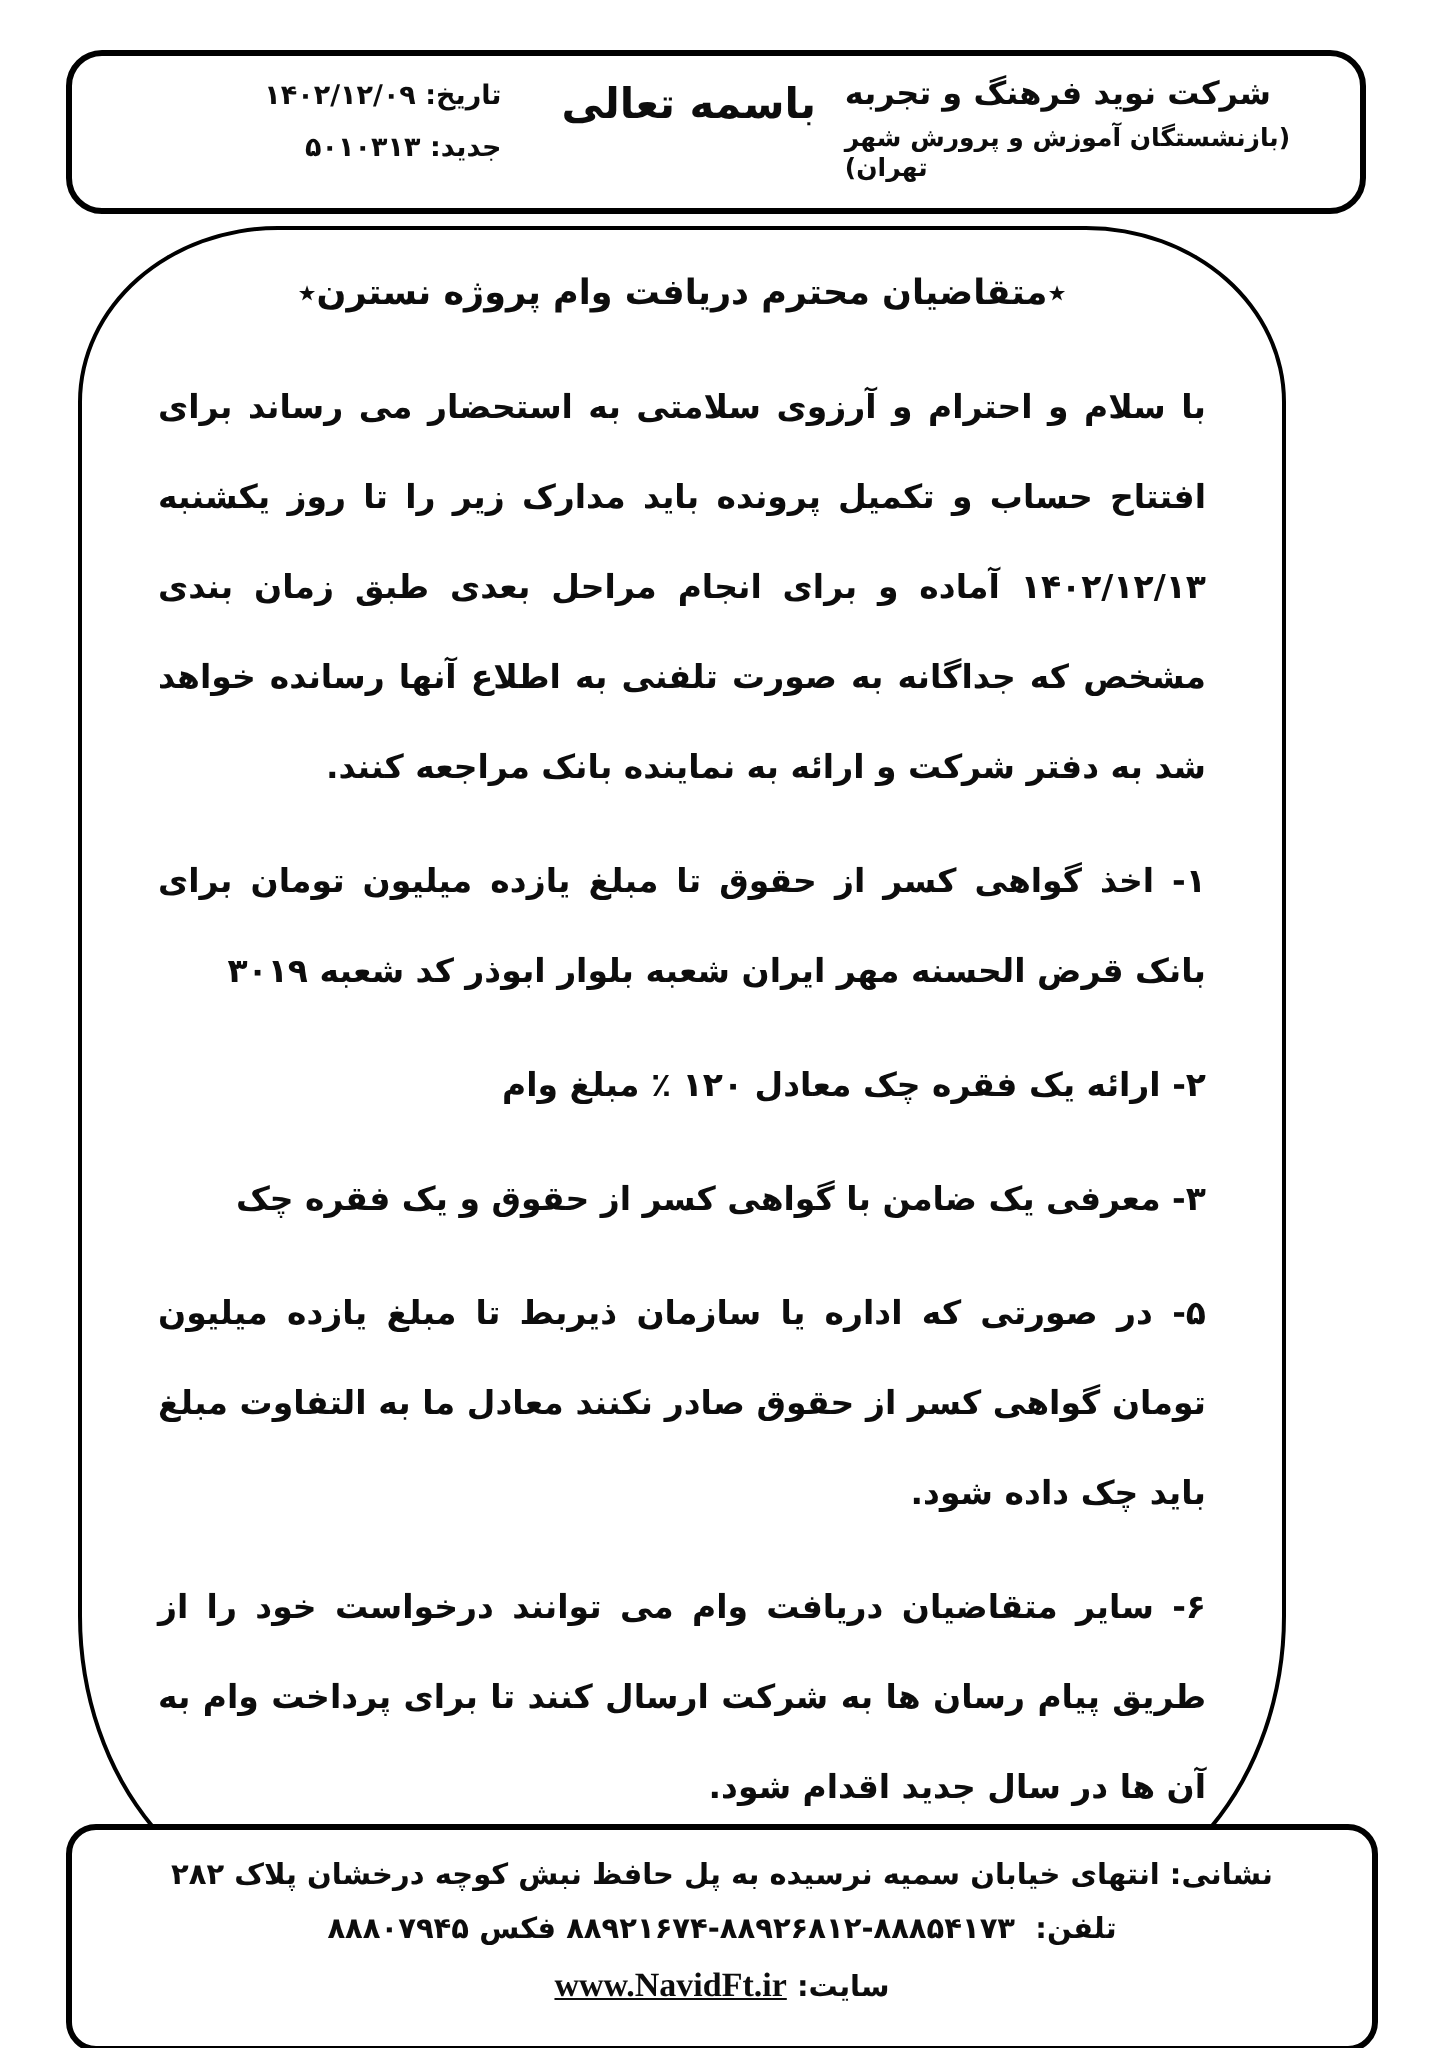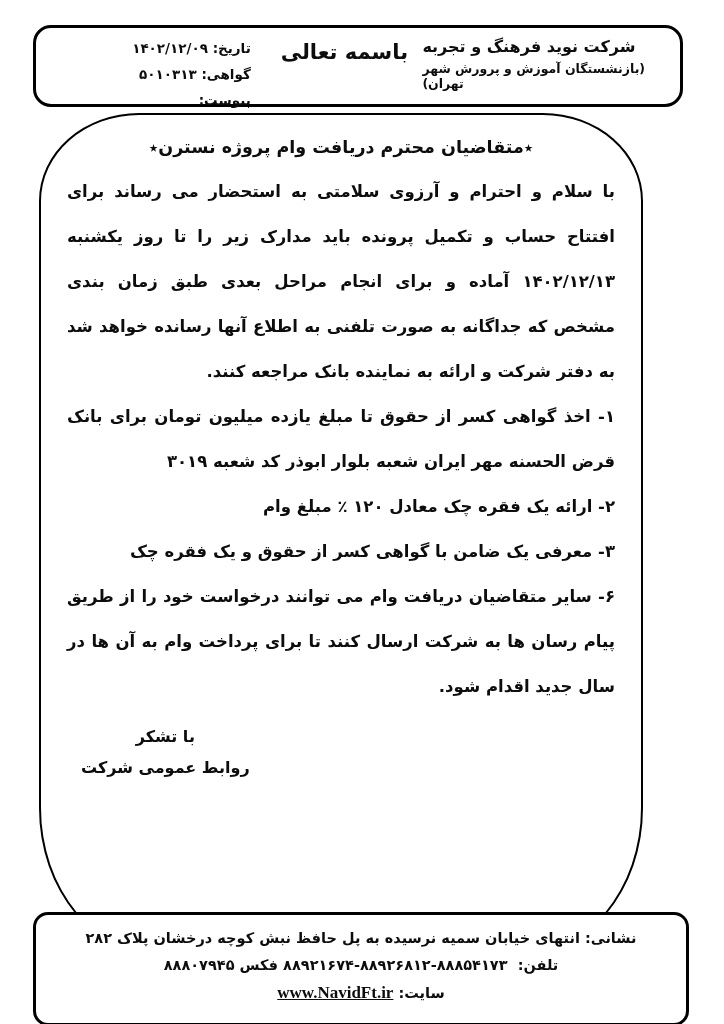--- a/index.html
+++ b/index.html
@@ -54,21 +54,21 @@
     padding: 10px 26px 0 26px;
     background: #fff;
     z-index: 1;
   }
   .letter-title {
     text-align: center;
     font-size: 17.5px; font-weight: bold;
     line-height: 44px;
   }
   .para {
-    margin: 0;
+    margin: 12px;
     font-size: 16.5px; font-weight: bold;
     line-height: 45px;
     text-align: justify;
   }
   .signoff {
     width: fit-content;
     margin: 12px auto 0 14px; 
     text-align: center;
     font-size: 16px; font-weight: bold;
     line-height: 31px;
@@ -103,31 +103,31 @@
 <div class="page">
 
   <div class="header-box">
     <div class="h-company">
       <div class="company-name">شرکت نوید فرهنگ و تجربه</div>
       <div class="company-sub">(بازنشستگان آموزش و پرورش شهر تهران)</div>
     </div>
     <div class="h-besmele">باسمه تعالی</div>
     <div class="h-meta">
       <div class="meta-line"><span>تاریخ:</span> <span class="meta-value" dir="ltr">۱۴۰۲/۱۲/۰۹</span></div>
-      <div class="meta-line"><span>گواهی:</span> <span class="meta-value" dir="ltr">۵۰۱۰۳۱۳</span></div>
-      <div class="meta-line"><span>پیوست:</span></div>
+      <div class="meta-line"><span>جدید:</span> <span class="meta-value" dir="ltr">۵۰۱۰۳۱۳</span></div>
     </div>
   </div>
 
   <div class="body-box">
     <div class="letter-title">٭متقاضیان محترم دریافت وام پروژه نسترن٭</div>
     <p class="para">با سلام و احترام و آرزوی سلامتی به استحضار می رساند برای افتتاح حساب و تکمیل پرونده باید مدارک زیر را تا روز یکشنبه ۱۴۰۲/۱۲/۱۳ آماده و برای انجام مراحل بعدی طبق زمان بندی مشخص که جداگانه به صورت تلفنی به اطلاع آنها رسانده خواهد شد به دفتر شرکت و ارائه به نماینده بانک مراجعه کنند.</p>
     <p class="para">۱- اخذ گواهی کسر از حقوق تا مبلغ یازده میلیون تومان برای بانک قرض الحسنه مهر ایران شعبه بلوار ابوذر کد شعبه ۳۰۱۹</p>
     <p class="para">۲- ارائه یک فقره چک معادل ۱۲۰ ٪ مبلغ وام</p>
     <p class="para">۳- معرفی یک ضامن با گواهی کسر از حقوق و یک فقره چک</p>
+    <p class="para">۵- در صورتی که اداره یا سازمان ذیربط تا مبلغ یازده میلیون تومان گواهی کسر از حقوق صادر نکنند معادل ما به التفاوت مبلغ باید چک داده شود.</p>
     <p class="para">۶- سایر متقاضیان دریافت وام می توانند درخواست خود را از طریق پیام رسان ها به شرکت ارسال کنند تا برای پرداخت وام به آن ها در سال جدید اقدام شود.</p>
     <div class="signoff">
       <div>با تشکر</div>
       <div>روابط عمومی شرکت</div>
     </div>
   </div>
 
   <div class="footer-box">
     <div class="footer-line">نشانی: انتهای خیابان سمیه نرسیده به پل حافظ نبش کوچه درخشان پلاک ۲۸۲</div>
     <div class="footer-line"><span>تلفن:</span>&nbsp; <span class="phone-numbers" dir="ltr">۸۸۹۲۱۶۷۴-۸۸۹۲۶۸۱۲-۸۸۸۵۴۱۷۳</span> <span>فکس</span> <span class="fax-number" dir="ltr">۸۸۸۰۷۹۴۵</span></div>

